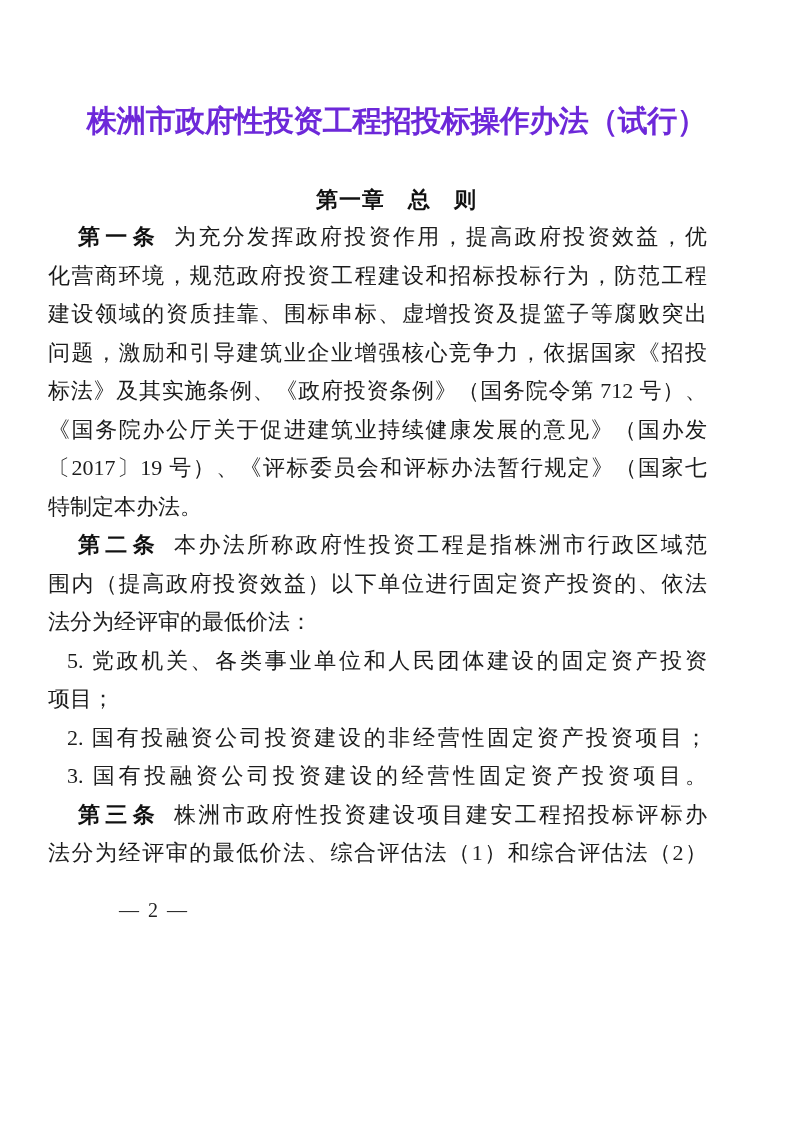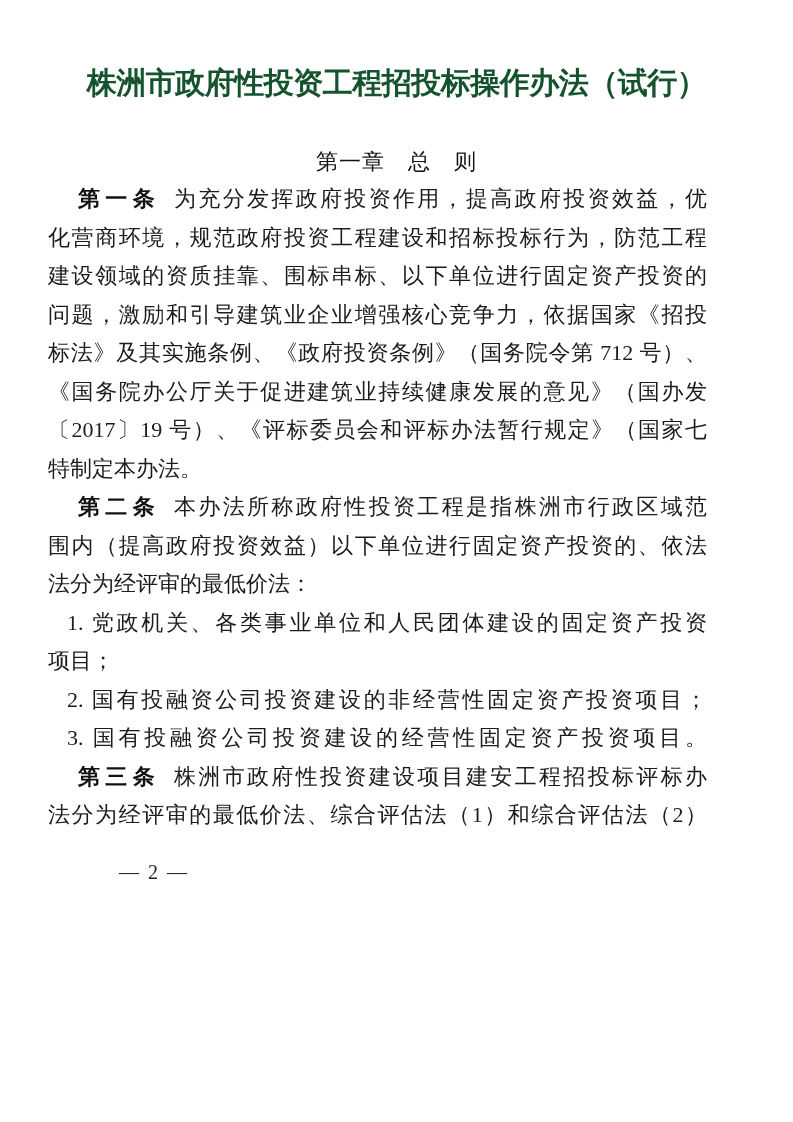--- a/index.html
+++ b/index.html
@@ -7,35 +7,35 @@
     position: relative;
     width: 793px;
     height: 1122px;
     background: #ffffff;
     overflow: hidden;
     color: #1c1c1c;
     font-family: "Liberation Serif", "DejaVu Serif", serif;
   }
   .title {
     margin: 0;
-    padding-top: 64px;
+    padding-top: 102px;
     text-align: center;
     font-size: 30px;
     line-height: 38px;
     font-weight: 700;
     letter-spacing: -0.5px;
-    color: #14532d;
+    color: #6d28d9;
     font-family: "Liberation Serif", "DejaVu Serif", serif;
   }
   .chapter {
     margin: 47px 0 0 0;
     text-align: center;
     font-size: 22px;
     line-height: 26px;
-    font-weight: 400;
+    font-weight: 700;
     letter-spacing: 1px;
     color: #111111;
     font-family: "Liberation Sans", "DejaVu Sans", sans-serif;
   }
   .body-text {
     margin: 5px 86px 0 48px;
   }
   .line {
     font-size: 22px;
     line-height: 38.5px;
@@ -69,30 +69,30 @@
 <body>
 
 <div class="page">
   <h1 class="title">株洲市政府性投资工程招投标操作办法（试行）</h1>
 
   <h2 class="chapter">第一章　总　则</h2>
 
   <div class="body-text">
       <div class="line indent-lead"><span class="lead">第一条</span><span>为充分发挥政府投资作用，提高政府投资效益，优</span></div>
       <div class="line">化营商环境，规范政府投资工程建设和招标投标行为，防范工程</div>
-      <div class="line">建设领域的资质挂靠、围标串标、以下单位进行固定资产投资的</div>
+      <div class="line">建设领域的资质挂靠、围标串标、虚增投资及提篮子等腐败突出</div>
       <div class="line">问题，激励和引导建筑业企业增强核心竞争力，依据国家《招投</div>
       <div class="line">标法》及其实施条例、《政府投资条例》（国务院令第 712 号）、</div>
       <div class="line">《国务院办公厅关于促进建筑业持续健康发展的意见》（国办发</div>
       <div class="line">〔2017〕19 号）、《评标委员会和评标办法暂行规定》（国家七</div>
       <div class="line flush">特制定本办法。</div>
       <div class="line indent-lead"><span class="lead">第二条</span><span>本办法所称政府性投资工程是指株洲市行政区域范</span></div>
       <div class="line">围内（提高政府投资效益）以下单位进行固定资产投资的、依法</div>
       <div class="line flush">法分为经评审的最低价法：</div>
-      <div class="line indent-num">1. 党政机关、各类事业单位和人民团体建设的固定资产投资</div>
+      <div class="line indent-num">5. 党政机关、各类事业单位和人民团体建设的固定资产投资</div>
       <div class="line flush">项目；</div>
       <div class="line indent-num">2. 国有投融资公司投资建设的非经营性固定资产投资项目；</div>
       <div class="line indent-num">3. 国有投融资公司投资建设的经营性固定资产投资项目。</div>
       <div class="line indent-lead"><span class="lead">第三条</span><span>株洲市政府性投资建设项目建安工程招投标评标办</span></div>
       <div class="line">法分为经评审的最低价法、综合评估法（1）和综合评估法（2）</div>
     </div>
 
   <div class="page-number">— 2 —</div>
 </div>
 

